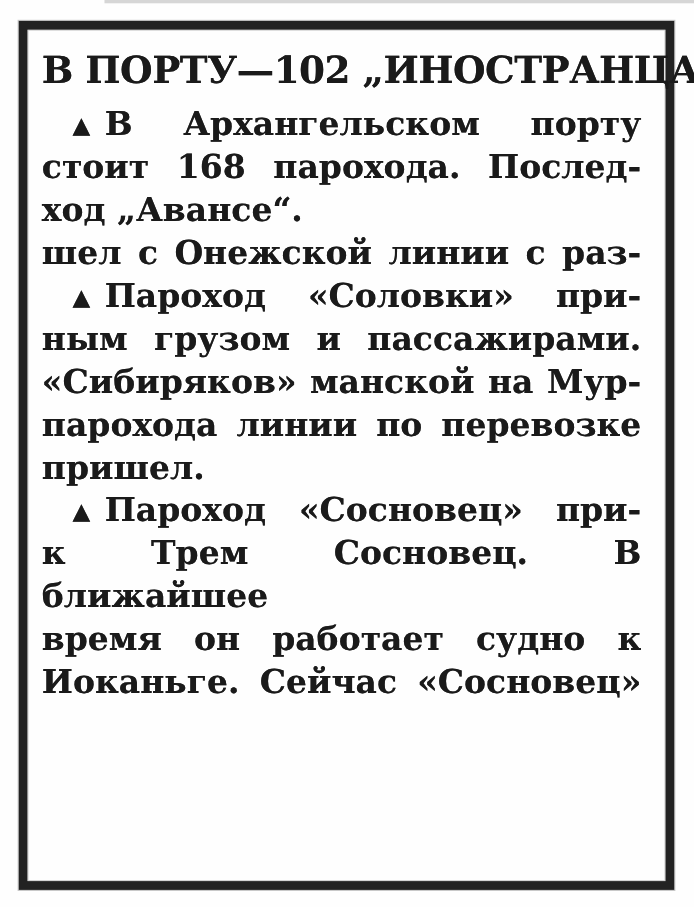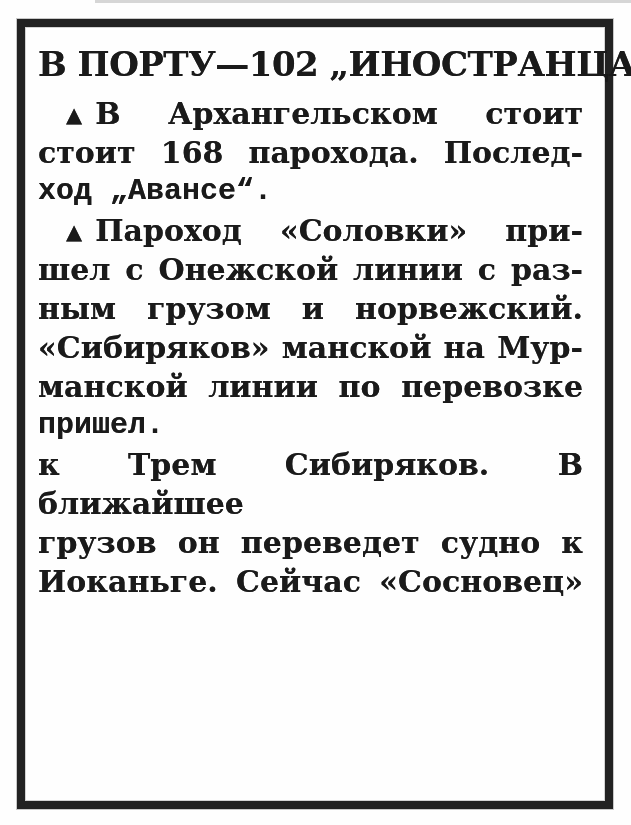--- a/index.html
+++ b/index.html
@@ -59,21 +59,20 @@
     text-align: justify;
     text-align-last: justify;
     white-space: normal;
     text-shadow: 0 0 0.5px rgba(15,15,15,0.7);
   }
   .line.first {
     padding-left: 28px;
   }
   .line.last {
     text-align-last: left;
-    font-family: Liberation Mono, monospace;
   }
   .bullet {
     display: inline-block;
     font-size: 21px;
     line-height: 1;
     vertical-align: 2px;
     margin-right: 13px;
     font-family: "DejaVu Sans", sans-serif;
   }
 </style>
@@ -81,35 +80,36 @@
 <body>
 
 <div class="clipping">
   <div class="scan-smudge-top"></div>
 
   <div class="frame">
 
     <h1 class="headline">В ПОРТУ—102 „ИНОСТРАНЦА“</h1>
 
     <div class="para">
-      <div class="line first"><span class="bullet">▲</span><span>В Архангельском стоит</span></div>
+      <div class="line first"><span class="bullet">▲</span><span>В Архангельском порту</span></div>
       <div class="line">стоит 168 парохода. Послед-</div>
       <div class="line last">ход „Авансе“.</div>
     </div>
 
     <div class="para">
+      <div class="line">шел с Онежской линии с раз-</div>
       <div class="line first"><span class="bullet">▲</span><span>Пароход «Соловки» при-</span></div>
-      <div class="line">шел с Онежской линии с раз-</div>
-      <div class="line">ным грузом и норвежский.</div>
+      <div class="line">ным грузом и пассажирами.</div>
       <div class="line">«Сибиряков» манской на Мур-</div>
-      <div class="line">манской линии по перевозке</div>
+      <div class="line">парохода линии по перевозке</div>
       <div class="line last">пришел.</div>
     </div>
 
     <div class="para">
-      <div class="line">к Трем Сибиряков. В ближайшее</div>
-      <div class="line">грузов он переведет судно к</div>
+      <div class="line first"><span class="bullet">▲</span><span>Пароход «Сосновец» при-</span></div>
+      <div class="line">к Трем Сосновец. В ближайшее</div>
+      <div class="line">время он работает судно к</div>
       <div class="line">Иоканьге. Сейчас «Сосновец»</div>
 
     </div>
 
   </div>
 </div>
 
 </body></html>

